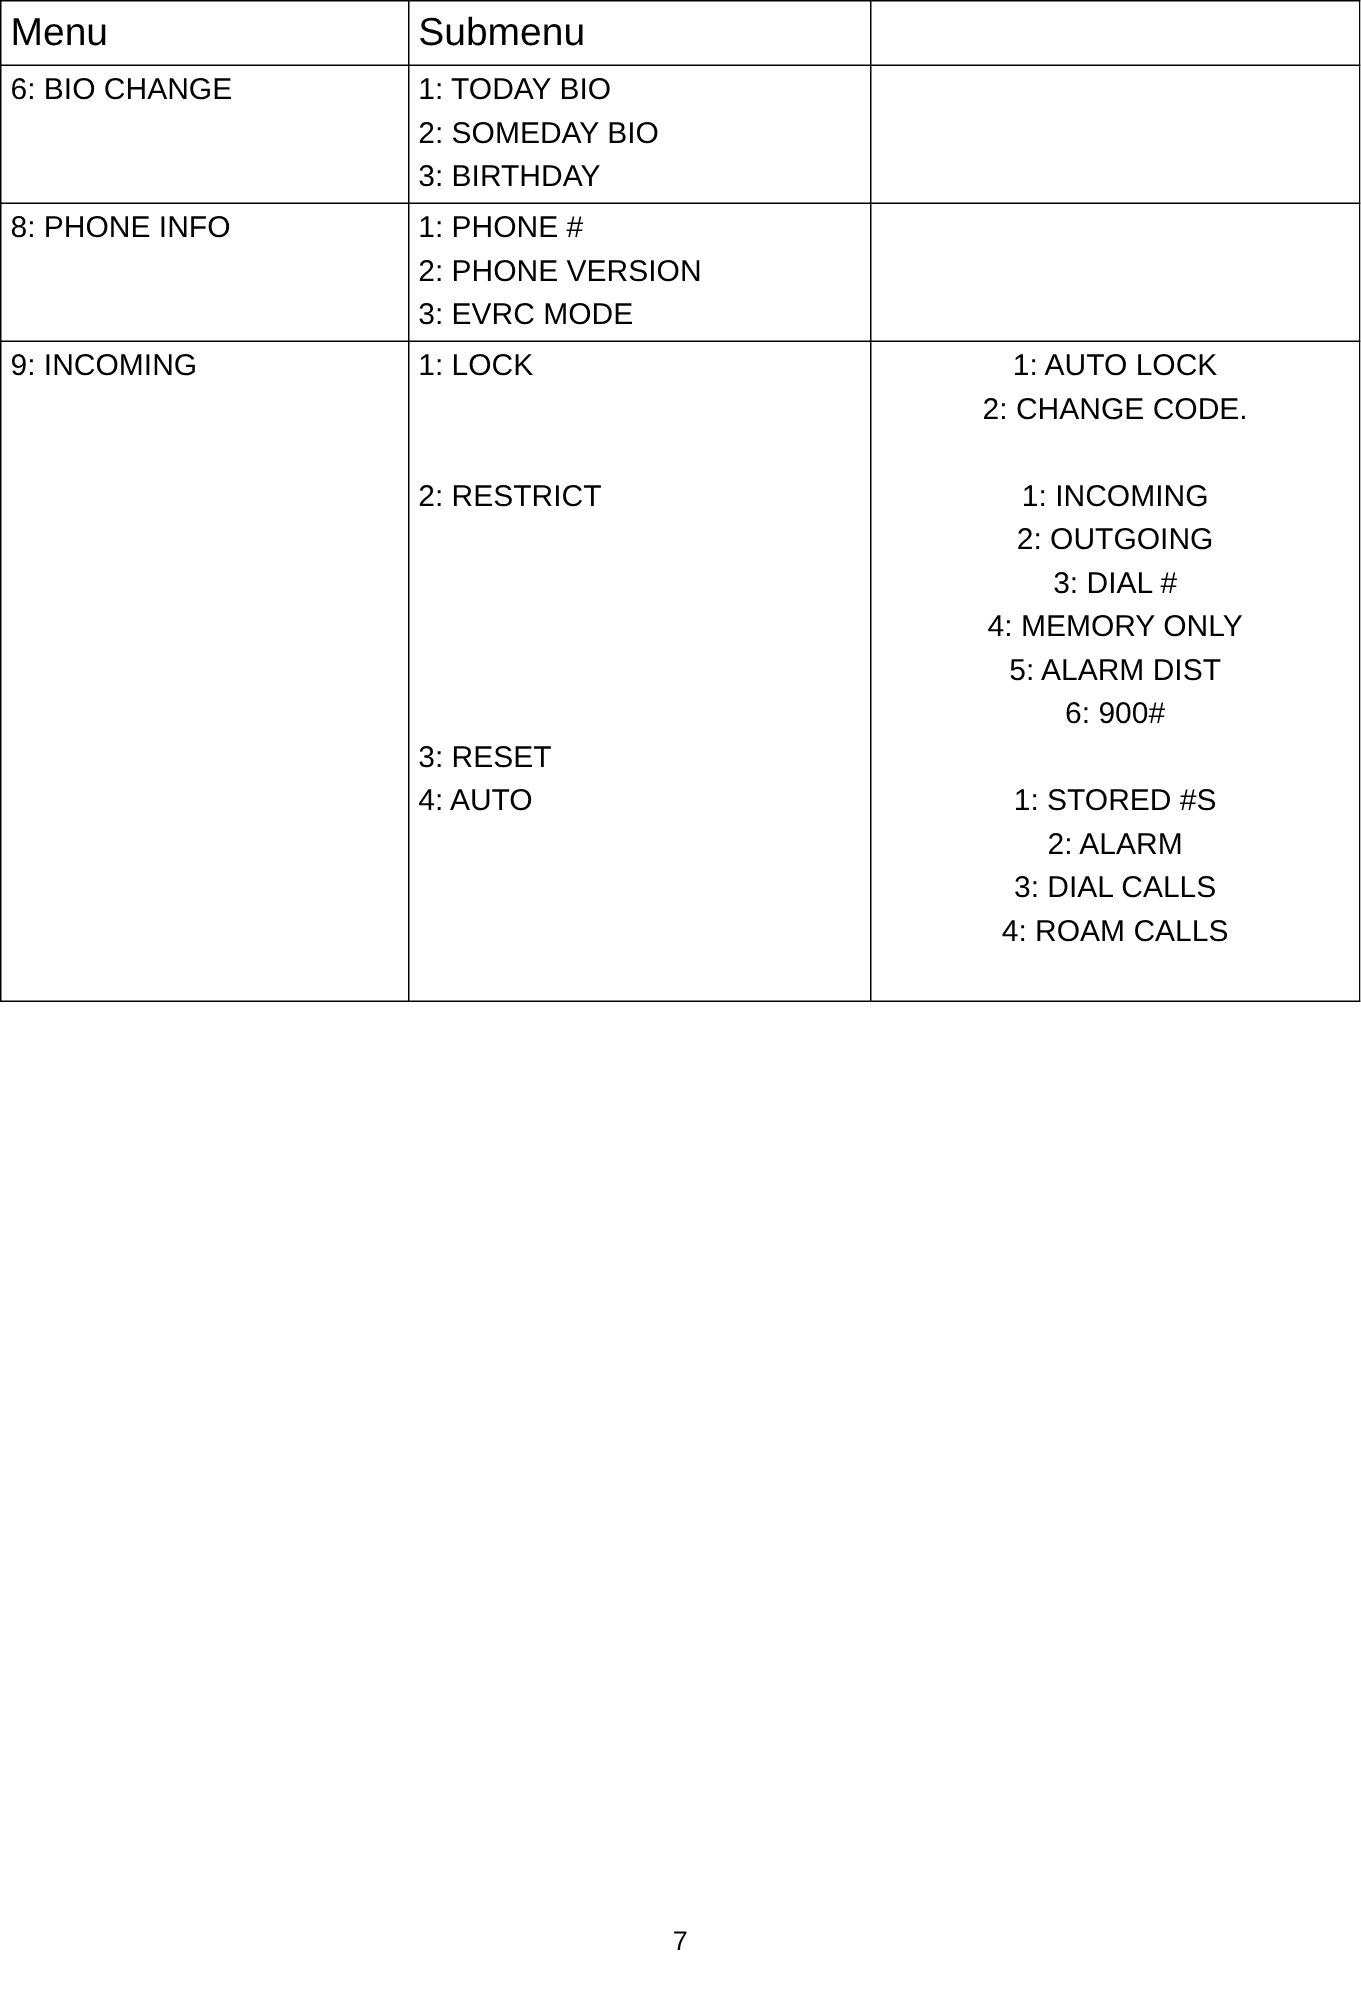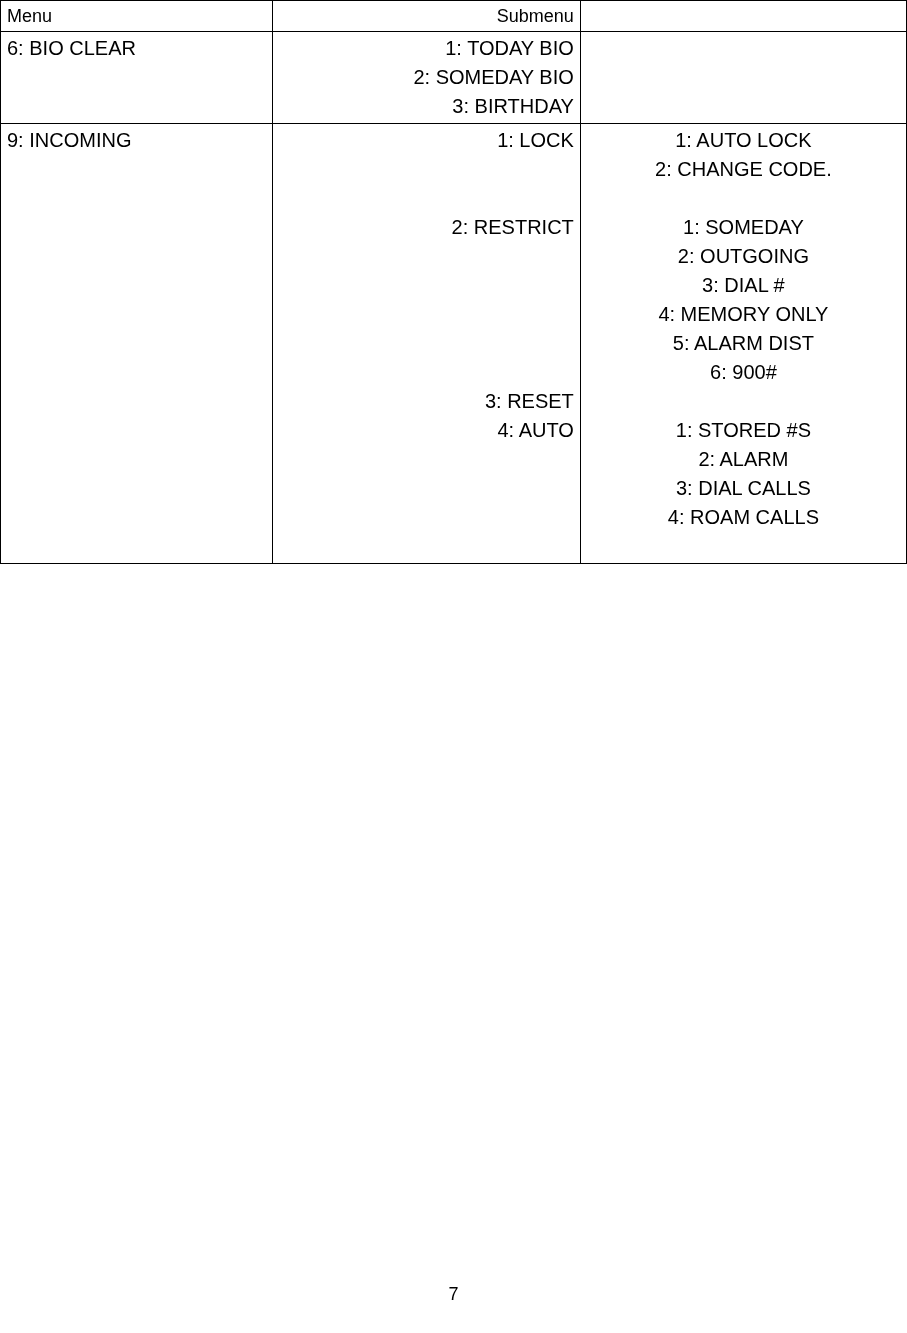--- a/index.html
+++ b/index.html
@@ -21,24 +21,24 @@
       width: 100%;
       table-layout: fixed;
     }
     td {
       border: 1px solid #000;
       vertical-align: top;
       padding: 2px 6px;
       line-height: 1.45;
     }
     td.col1 { width: 30%; }
-    td.col2 { width: 34%; text-align: right; }
+    td.col2 { width: 34%; }
     td.col3 { width: 36%; text-align: center; }
     .header-row td {
-      font-size: 18px;
+      font-size: 26px;
     }
     .red { color: #ff0000; }
     .frag { display: inline; }
     .bold { font-weight: bold; }
     .submenu-line, .detail-line { white-space: nowrap; }
     .block-gap { height: 1.45em; }
     .page-number {
       position: absolute;
       bottom: 28px;
       left: 0;
@@ -55,50 +55,59 @@
 
 <table>
   <tbody>
       <tr class="header-row">
     <td class="col1">Menu</td>
     <td class="col2">Submenu</td>
     <td class="col3"></td>
   </tr>
 
   <tr>
-    <td class="col1">6: BIO CLEAR</td>
+    <td class="col1">6: BIO CHANGE</td>
     <td class="col2">
       <div class="submenu-line">1: TODAY BIO</div>
       <div class="submenu-line">2: SOMEDAY BIO</div>
       <div class="submenu-line">3: BIRTHDAY</div>
     </td>
     <td class="col3"></td>
   </tr>
 
 
+  <tr>
+    <td class="col1">8: PHONE INFO</td>
+    <td class="col2">
+      <div class="submenu-line">1: PHONE #</div>
+      <div class="submenu-line">2: PHONE VERSION</div>
+      <div class="submenu-line">3: EVRC MODE</div>
+    </td>
+    <td class="col3"></td>
+  </tr>
 
   <tr>
     <td class="col1">9: INCOMING</td>
     <td class="col2 security-col2">
       <div class="submenu-line">1: LOCK</div>
       <div class="block-gap-top"></div>
       <div class="submenu-line">2: RESTRICT</div>
       <div class="block-gap-mid"></div>
       <div class="submenu-line">3: RESET</div>
       <div class="submenu-line">4: AUTO</div>
       <div class="block-gap"></div>
       <div class="block-gap"></div>
       <div class="block-gap"></div>
       <div class="block-gap"></div>
     </td>
     <td class="col3 security-col3">
       <div class="detail-line">1: AUTO LOCK</div>
       <div class="detail-line">2: CHANGE CODE.</div>
       <div class="block-gap2"></div>
-      <div class="detail-line">1: SOMEDAY</div>
+      <div class="detail-line">1: INCOMING</div>
       <div class="detail-line">2: OUTGOING</div>
       <div class="detail-line">3: DIAL #</div>
       <div class="detail-line">4: MEMORY ONLY</div>
       <div class="detail-line">5: ALARM DIST</div>
       <div class="detail-line">6: 900#</div>
       <div class="block-gap2"></div>
       <div class="detail-line">1: STORED #S</div>
       <div class="detail-line">2: ALARM</div>
       <div class="detail-line">3: DIAL CALLS</div>
       <div class="detail-line">4: ROAM CALLS</div>

